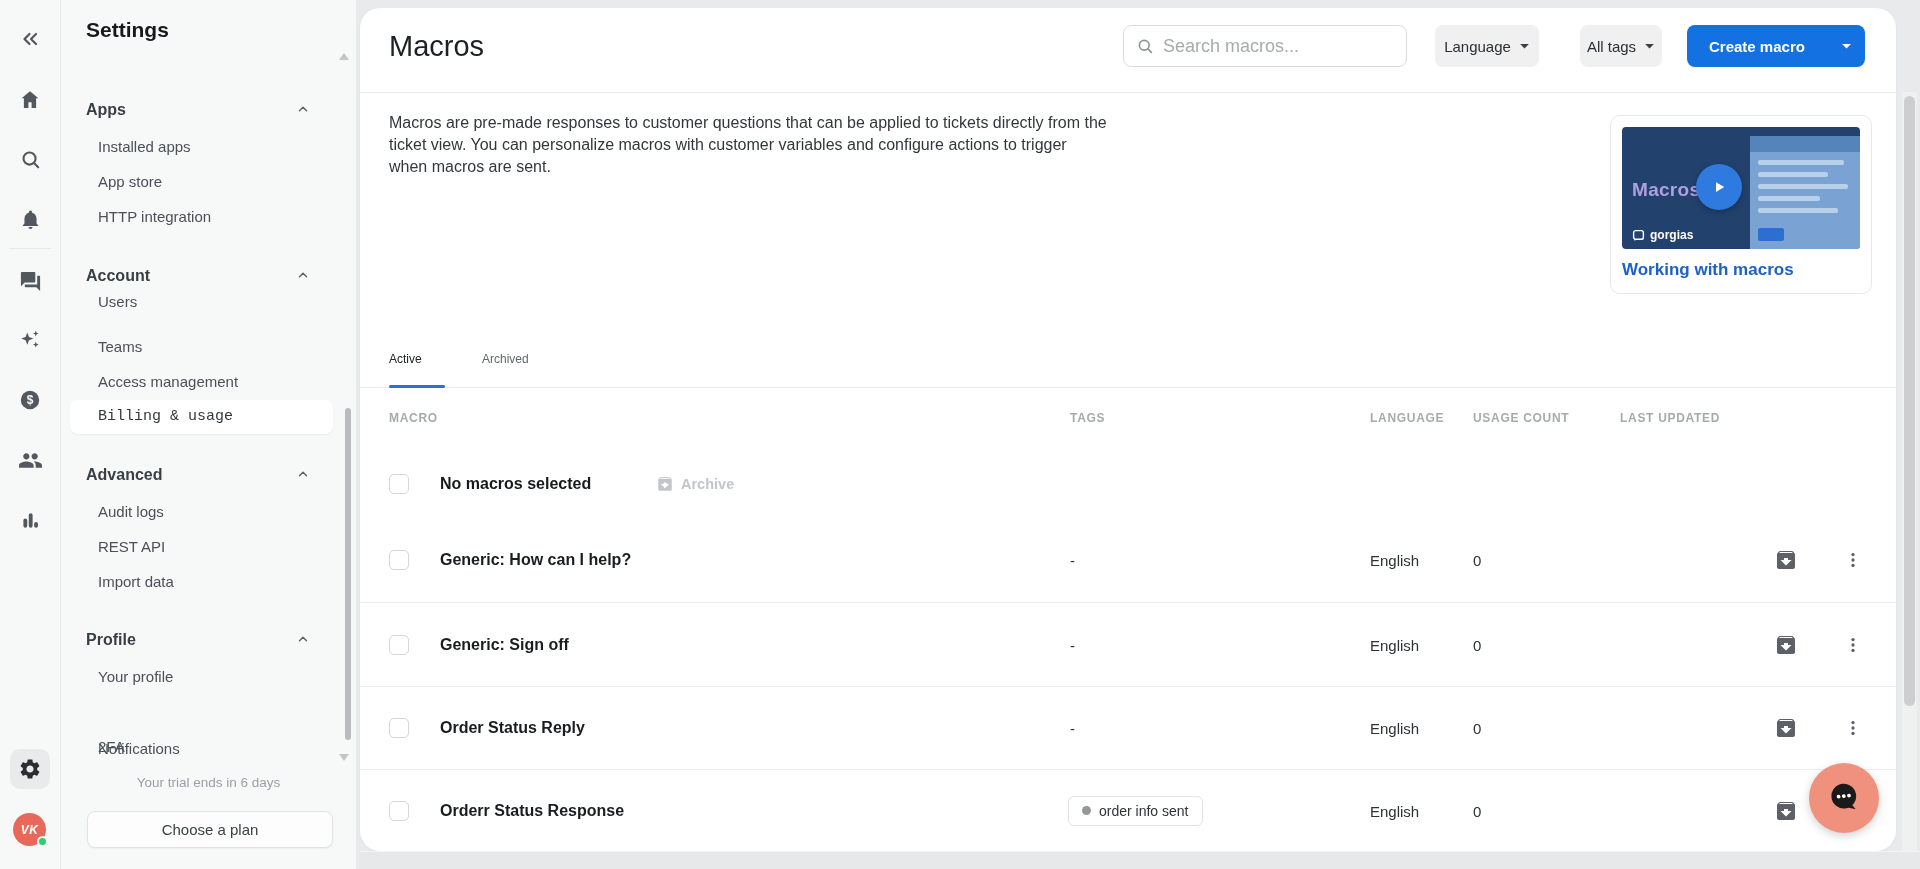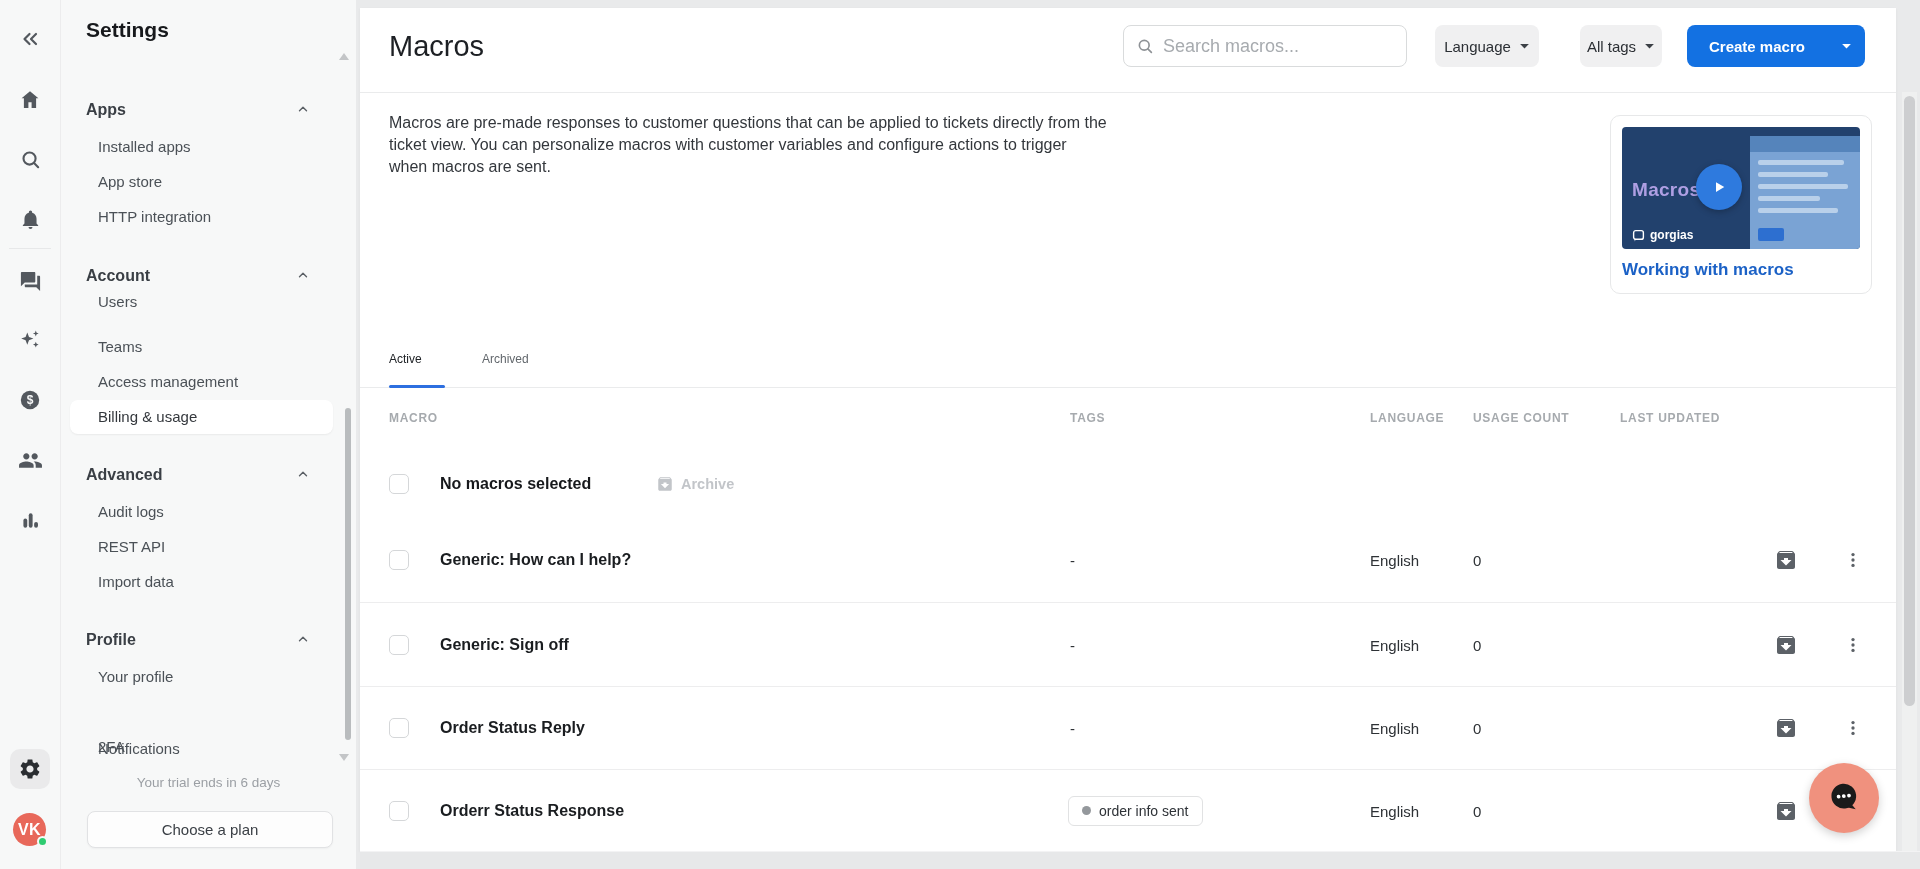--- a/index.html
+++ b/index.html
@@ -9,38 +9,38 @@
     background:#e9eaeb; font-family:"Liberation Sans", sans-serif;
     color:#1b1e21; -webkit-font-smoothing:antialiased;
   }
   svg { display:block; }
 
   
   .rail { position:absolute; left:0; top:0; width:61px; height:869px; background:#f7f8f8; border-right:1px solid #ececed; z-index:5; }
   .rail-btn { position:absolute; left:10px; width:40px; height:40px; display:flex; align-items:center; justify-content:center; color:#53585e; cursor:pointer; border-radius:10px; }
   .rail-btn.active { background:#eaeaeb; color:#2a2d31; }
   .rail-div { position:absolute; left:9px; width:42px; height:1px; background:#e7e8e9; }
-  .avatar { position:absolute; left:13px; width:33px; height:33px; border-radius:50%; background:#e8685a; color:#fff; font-size:16px; font-weight:700; display:flex; align-items:center; justify-content:center; letter-spacing:.3px; cursor:pointer; }
+  .avatar { position:absolute; left:13px; width:33px; height:33px; border-radius:50%; background:#e8685a; color:#fff; font-size:12px; font-weight:700; display:flex; align-items:center; justify-content:center; letter-spacing:.3px; cursor:pointer;font-style:italic; }
   .avatar .dot { position:absolute; right:-2px; bottom:-1px; width:11px; height:11px; border-radius:50%; background:#2fcc71; border:2px solid #f7f8f8; }
 
   
   .sidebar { position:absolute; left:61px; top:0; width:295px; height:869px; background:#f7f8f8; z-index:4; }
   .sb-title { position:absolute; left:25px; top:18px; font-size:21px; font-weight:700; color:#17191c; }
   .sec { position:absolute; left:25px; height:30px; line-height:30px; font-size:16px; font-weight:700; color:#3a3f45; }
   .item { position:absolute; left:37px; height:30px; line-height:30px; font-size:15px; color:#4b5157; cursor:pointer; }
   .pill { position:absolute; left:9px; top:400px; width:263px; height:34px; background:#ffffff; border-radius:8px; box-shadow:0 1px 2px rgba(0,0,0,.06); }
-  .item.selected { height:34px; line-height:34px; color:#34383d; }
+  .item.selected { height:34px; line-height:34px; color:#34383d;font-family:Liberation Mono, monospace; }
   .sec-caret { position:absolute; left:235px; width:14px; height:14px; color:#5a5f65; cursor:pointer; }
   .sb-scroll-arrow { position:absolute; left:277px; color:#c3c5c7; }
   .sb-scrollbar { position:absolute; left:284px; top:408px; width:6px; height:332px; border-radius:3px; background:#b9bcbe; }
   .trial { position:absolute; left:0; top:775px; width:295px; text-align:center; font-size:13.5px; color:#9b9fa4; }
   .plan-btn { position:absolute; left:26px; top:811px; width:246px; height:37px; background:#fdfdfd; border:1px solid #e1e2e4; border-radius:8px; font-size:15px; font-weight:500; color:#3a3f45; display:flex; align-items:center; justify-content:center; cursor:pointer; box-shadow:0 1px 2px rgba(0,0,0,.04); }
 
   
-  .panel { position:absolute; left:360px; top:8px; width:1536px; height:843px; background:#ffffff; border-radius:0; overflow:hidden; box-shadow:0 1px 3px rgba(0,0,0,.05); }
+  .panel { position:absolute; left:360px; top:8px; width:1536px; height:843px; background:#ffffff; border-radius:20px; overflow:hidden; box-shadow:0 1px 3px rgba(0,0,0,.05); }
   .hdr-border { position:absolute; left:0; top:84px; width:100%; height:1px; background:#eaebec; }
   .page-title { position:absolute; left:29px; top:22px; font-size:29px; font-weight:500; color:#1d2024; }
 
   .search-box { position:absolute; left:763px; top:17px; width:284px; height:42px; border:1px solid #d9dbdc; border-radius:8px; background:#fff; display:flex; align-items:center; padding:0 12px; gap:9px; }
   .search-box svg { color:#8e9296; }
   .search-box input { border:none; outline:none; flex:1; font-size:18px; font-family:"Liberation Sans", sans-serif; color:#33373c; background:transparent; }
   .search-box input::placeholder { color:#a7abaf; }
 
   .gray-btn { position:absolute; top:17px; height:42px; background:#f0f0f1; border-radius:8px; display:flex; align-items:center; justify-content:center; gap:8px; font-size:15px; font-weight:500; color:#2b2f34; cursor:pointer; }
   .gray-btn svg { color:#3c4046; }

